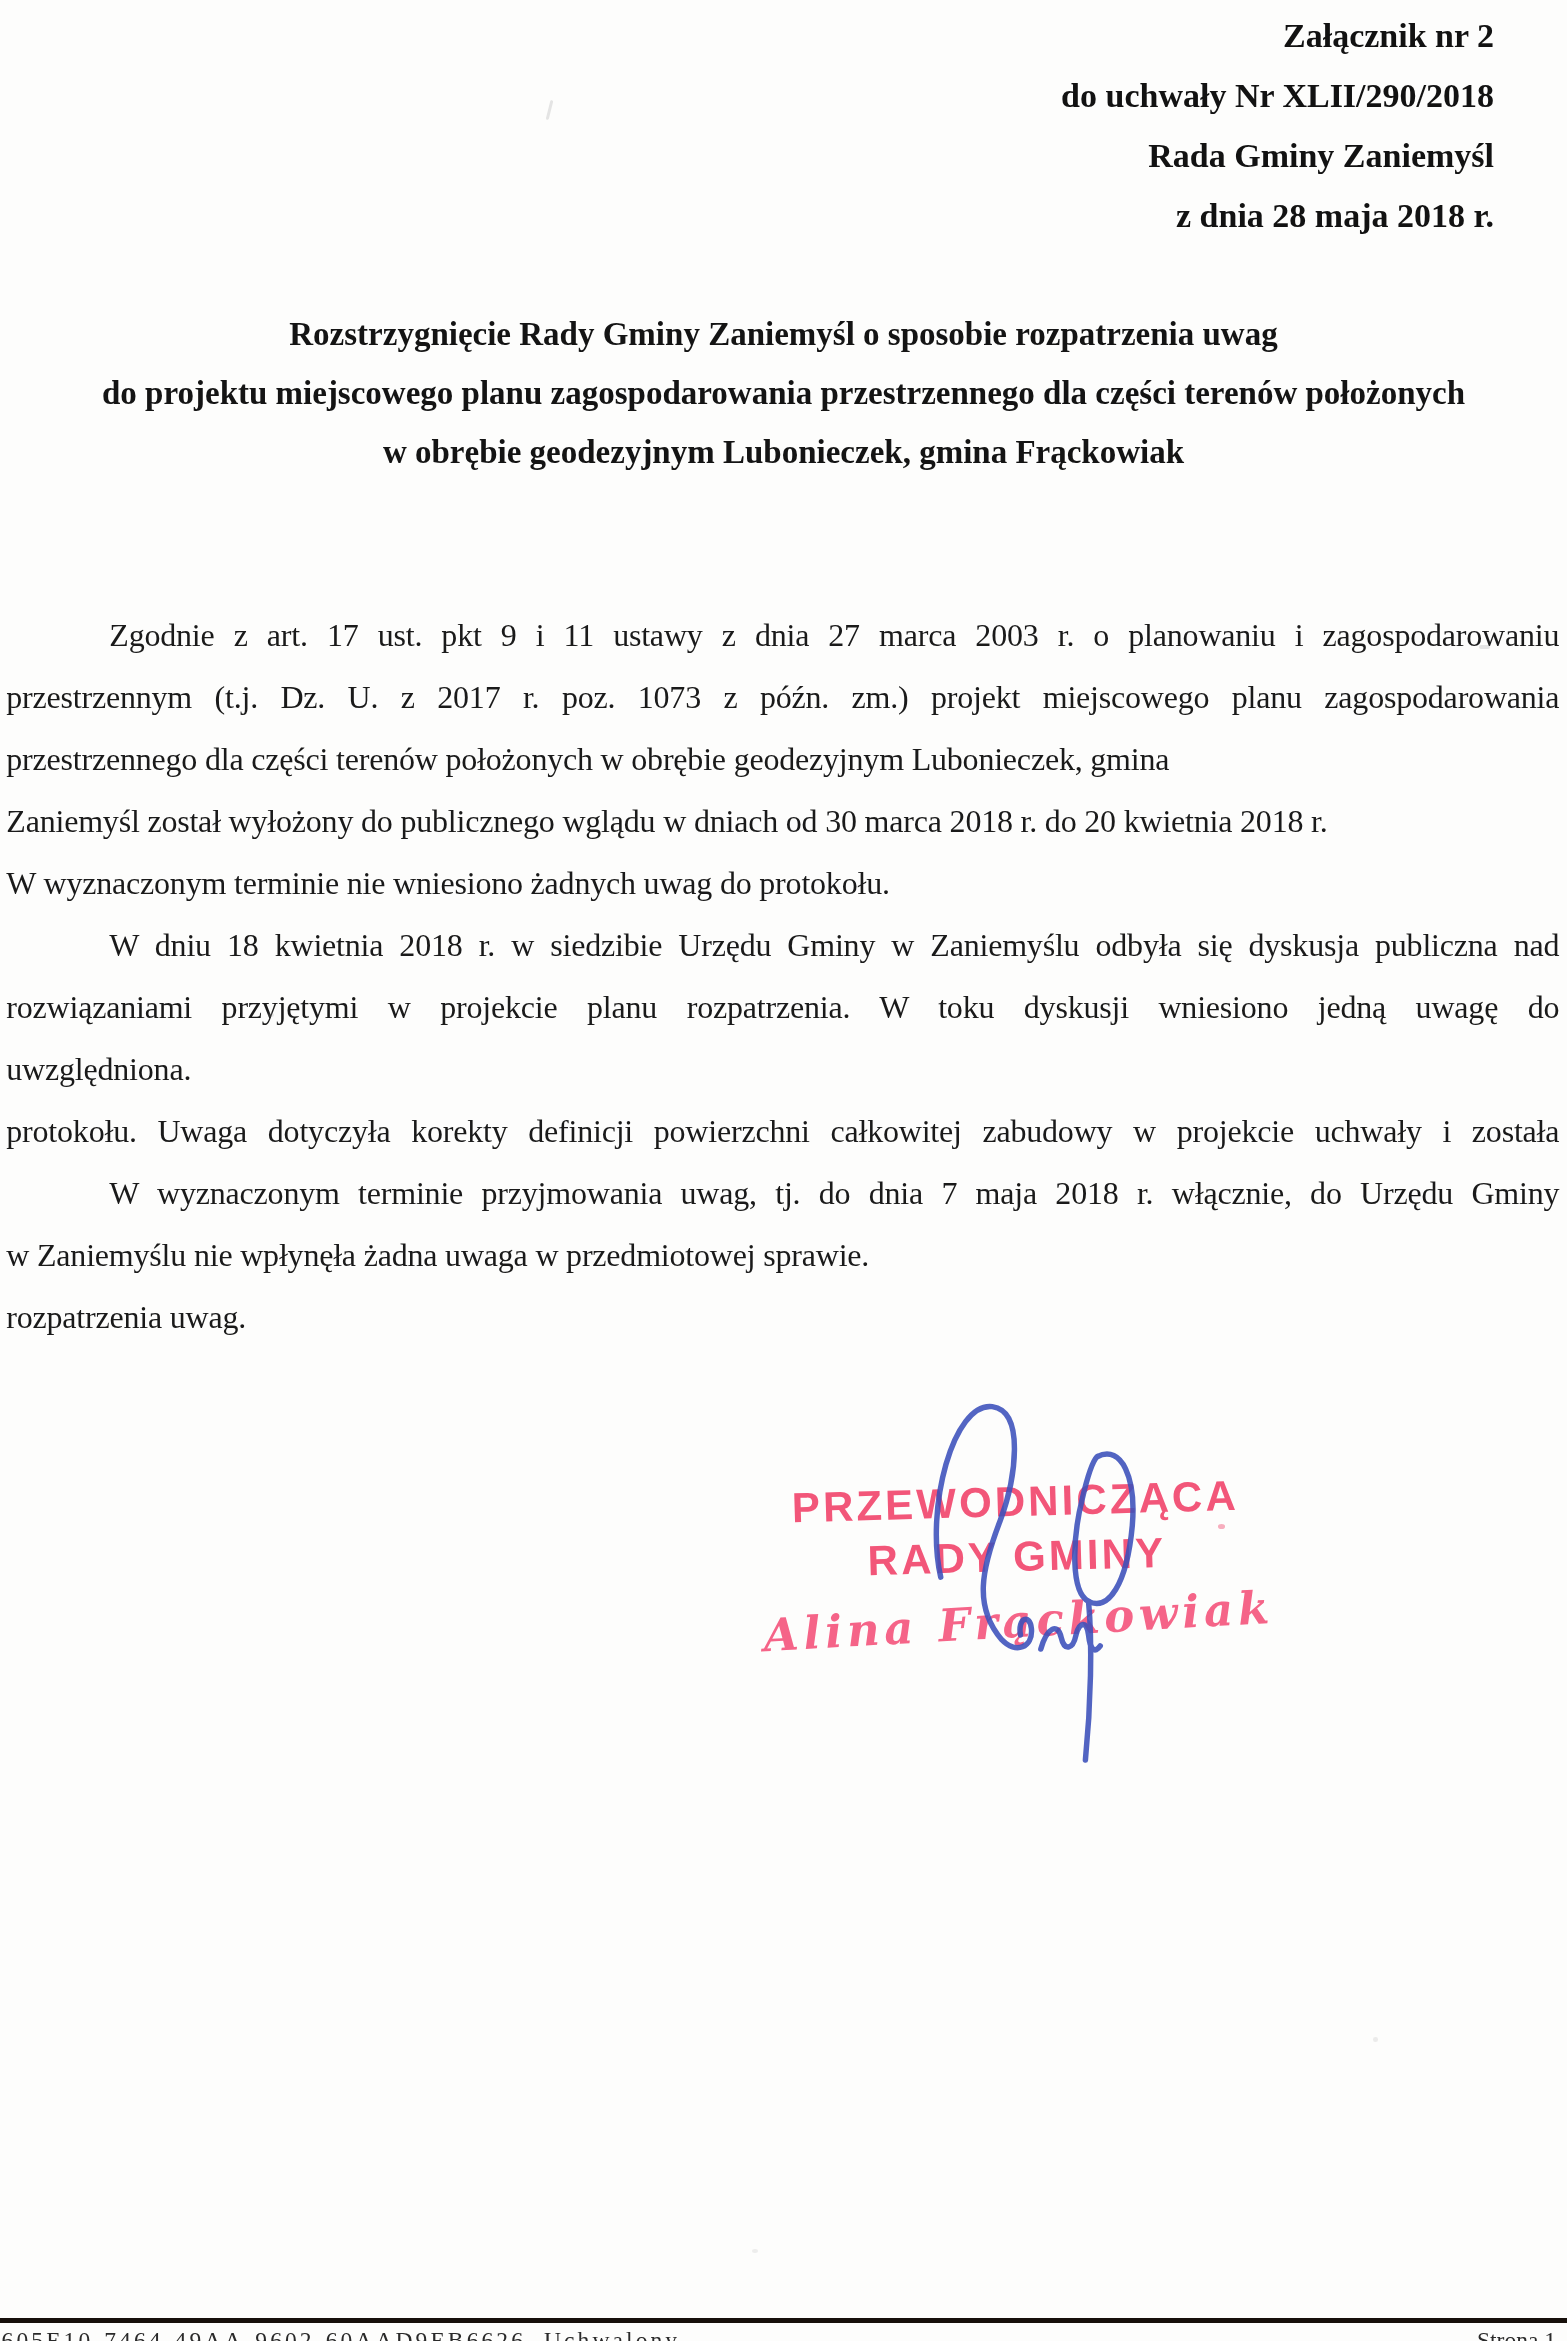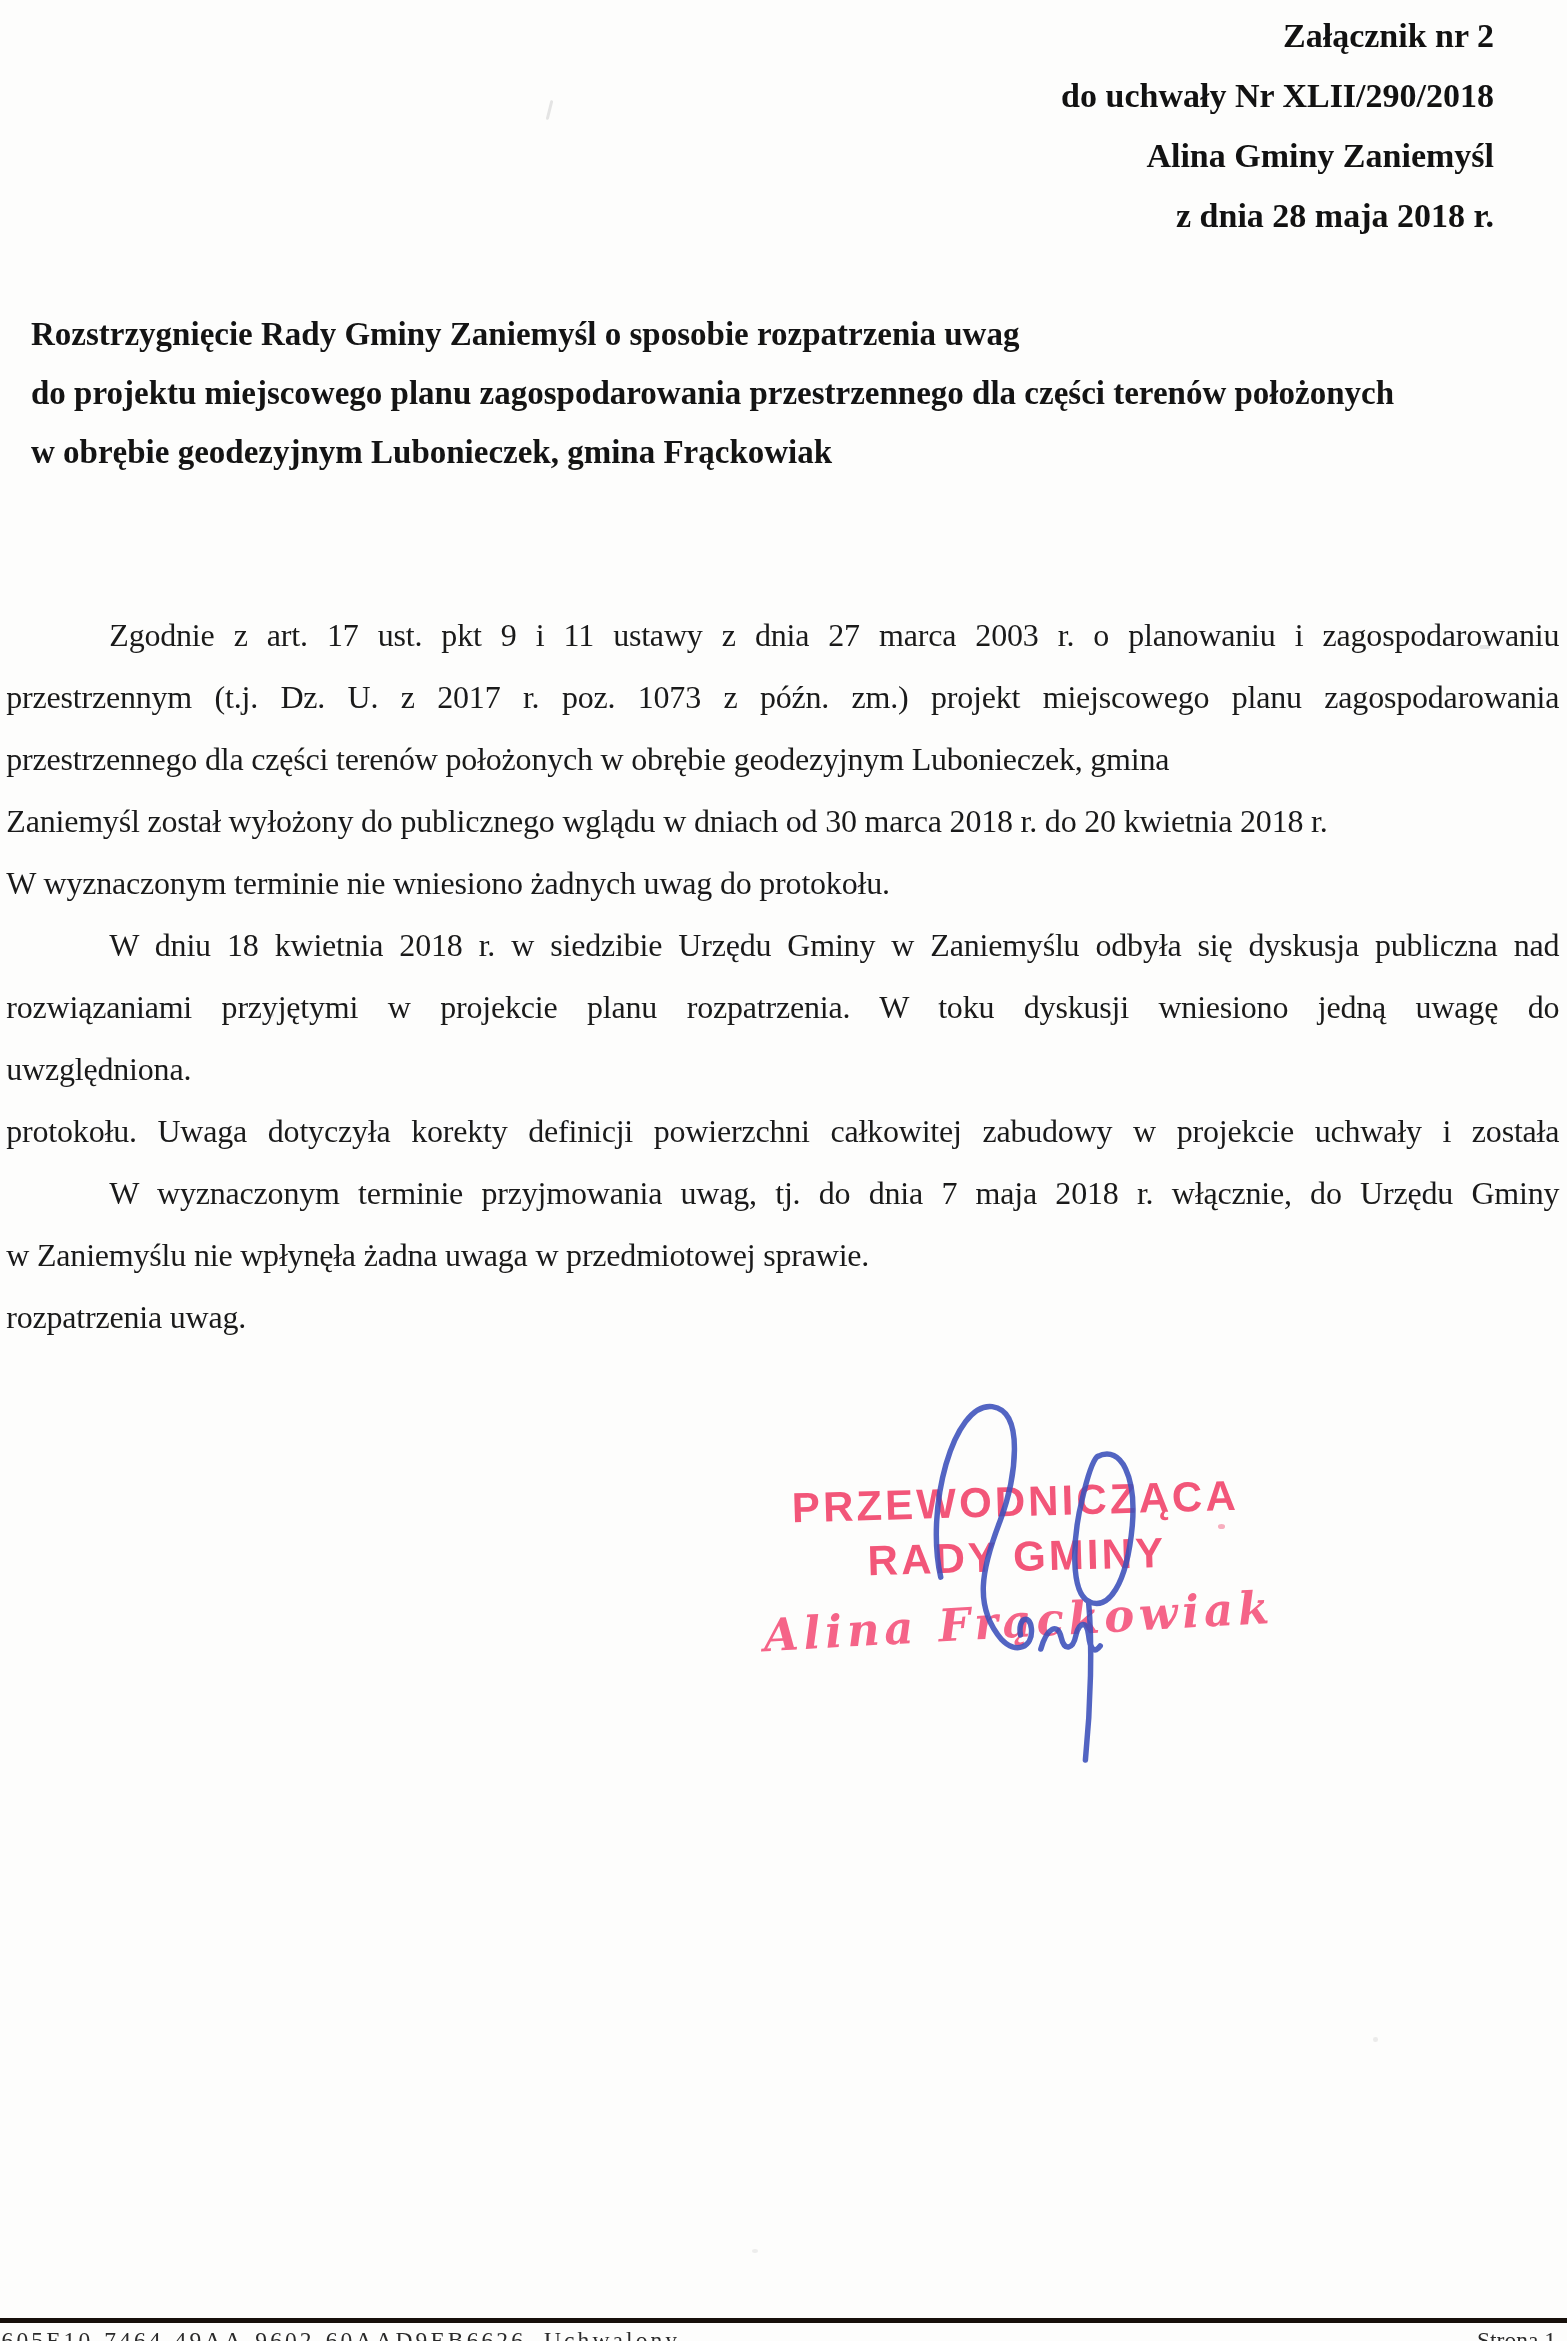--- a/index.html
+++ b/index.html
@@ -18,21 +18,21 @@
     text-align:right;
     font-weight:bold;
     font-size:34px;
     line-height:60px;
     color:#121212;
   }
 
   
   .doc-title{
     position:absolute;top:305px;left:31px;right:31px;
-    text-align:left;
+    text-align:center;
     font-weight:bold;
     font-size:33px;
     line-height:59px;
     color:#141414;
   }
 
   
   .body-text{
     position:absolute;top:604px;left:6.3px;width:1553px;
     font-size:32px;
@@ -99,21 +99,21 @@
   .a6{left:1218px;top:1524px;width:7px;height:4.7px;opacity:.5;background:#f2607f;}
 </style>
 </head>
 <body>
 
 <div class="page">
 
   <div class="attachment">
     <div>Załącznik nr 2</div>
     <div>do uchwały Nr XLII/290/2018</div>
-    <div>Alina Gminy Zaniemyśl</div>
+    <div>Rada Gminy Zaniemyśl</div>
     <div>z dnia 28 maja 2018 r.</div>
   </div>
 
   <div class="doc-title">
     <div>Rozstrzygnięcie Rady Gminy Zaniemyśl o sposobie rozpatrzenia uwag</div>
     <div>do projektu miejscowego planu zagospodarowania przestrzennego dla części terenów położonych</div>
     <div>w obrębie geodezyjnym Lubonieczek, gmina Frąckowiak</div>
   </div>
 
   <div class="body-text">

